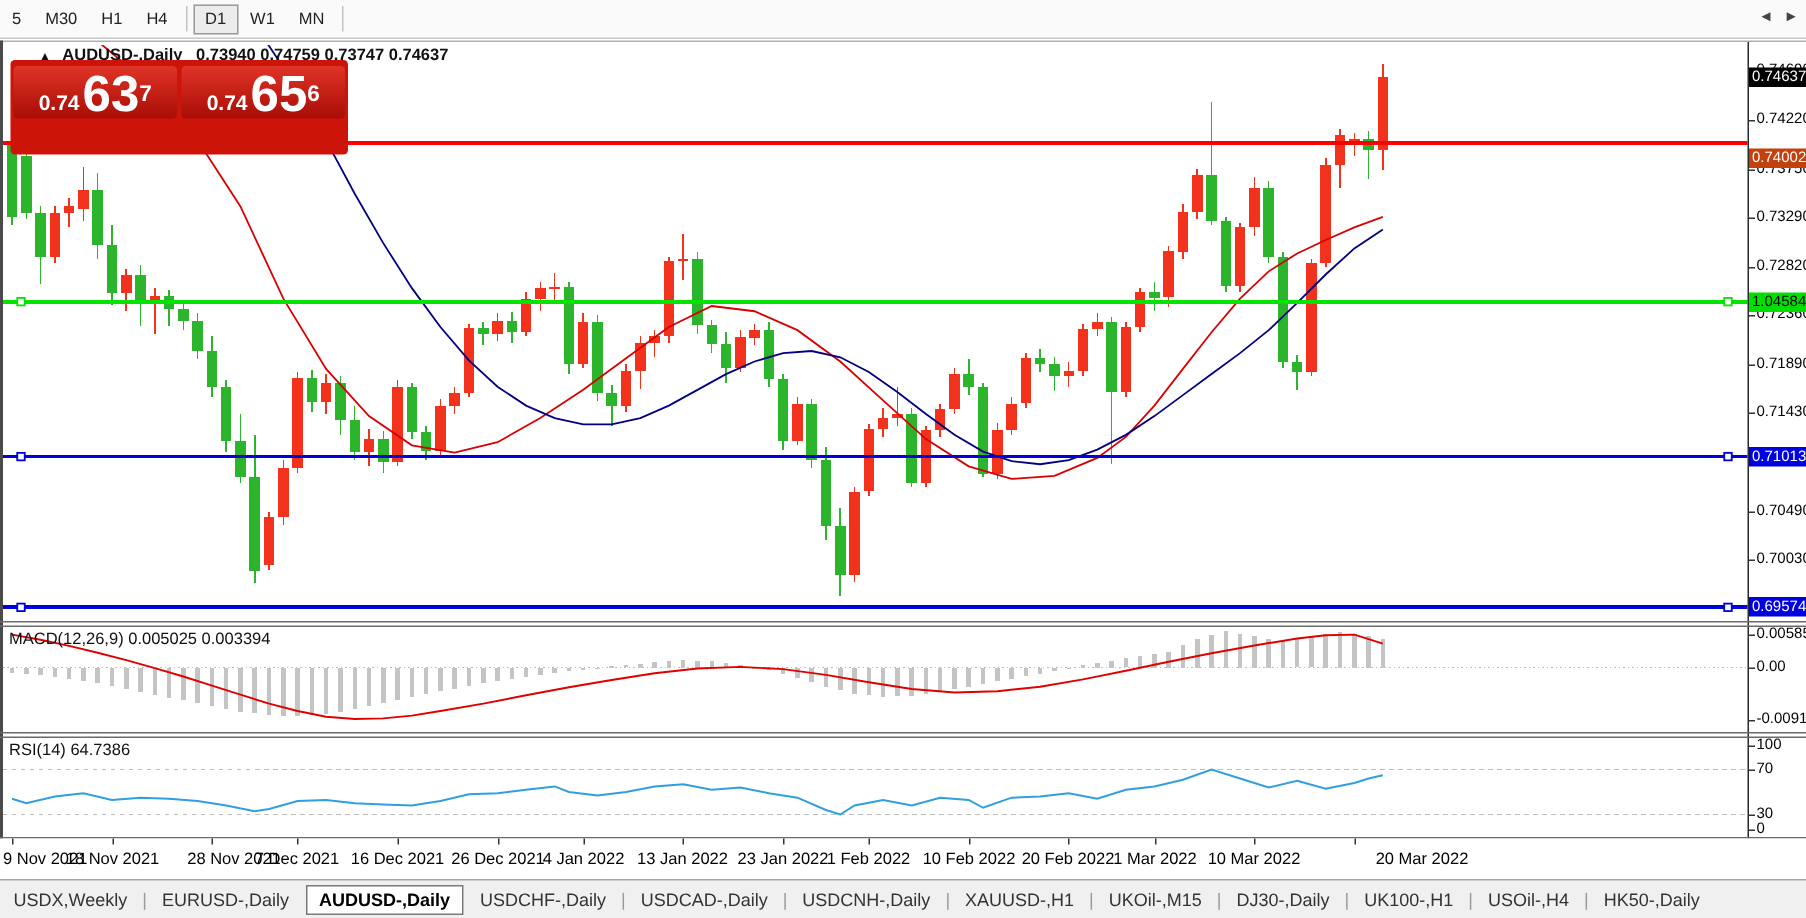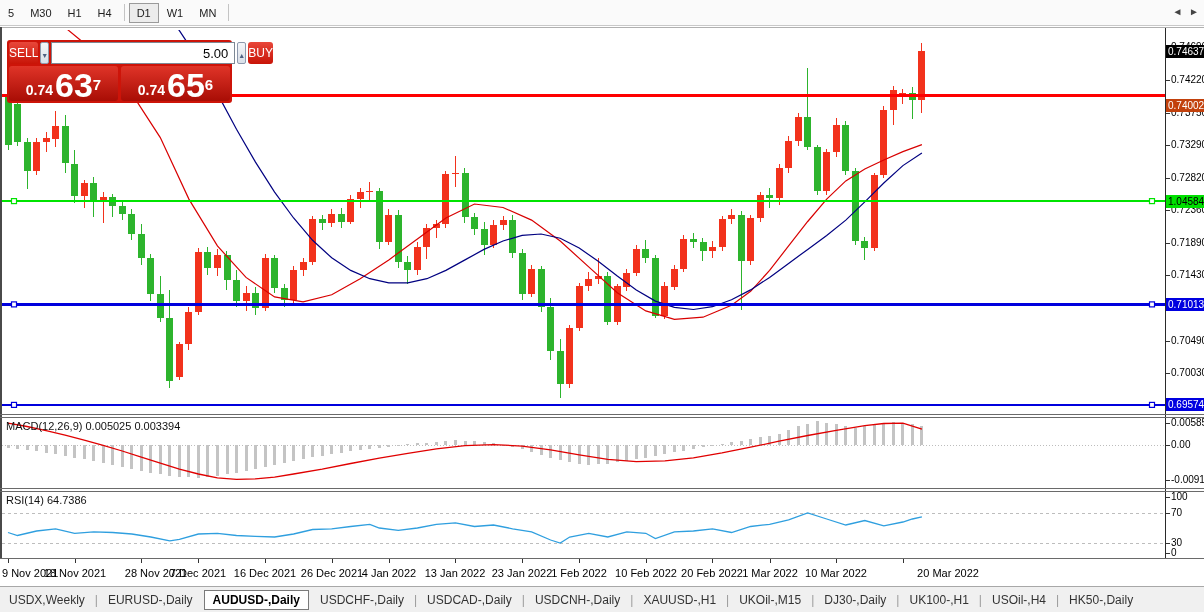--- a/index.html
+++ b/index.html
@@ -405,33 +405,27 @@
       <rect x="908.9" y="6.2" width="3" height="20.8" fill="#c4c4c4" shape-rendering="crispEdges"></rect>
       <rect x="918.4" y="8.1" width="3" height="18.9" fill="#c4c4c4" shape-rendering="crispEdges"></rect>
       <polyline points="6.0,5.1 25.0,8.5 44.1,12.6 63.1,17.2 82.2,22.1 101.2,27.4 120.2,33.0 139.3,39.1 158.3,45.1 177.4,51.1 196.4,56.0 215.4,59.8 234.5,61.3 253.5,60.9 272.6,59.1 291.6,56.0 320.2,51.1 348.7,45.5 377.3,40.2 405.8,35.3 434.4,30.8 463.0,27.7 491.5,26.6 520.1,28.1 548.6,31.9 577.2,36.8 605.8,41.3 634.3,43.6 662.9,42.8 691.4,39.8 720.0,34.9 748.6,29.2 777.1,23.2 805.7,17.5 834.2,12.3 862.8,7.7 881.8,5.5 900.9,5.1 910.4,8.1 919.9,11.1" fill="none" stroke="#e00000" stroke-width="1.3"></polyline>
     </svg>
   <svg id="rsi-svg" width="1163" height="66" viewBox="0 0 1163 66">
       <line x1="0" y1="21.0" x2="1163" y2="21.0" stroke="#bdbdbd" stroke-width="1" stroke-dasharray="3,3" shape-rendering="crispEdges"></line>
       <line x1="0" y1="51.0" x2="1163" y2="51.0" stroke="#bdbdbd" stroke-width="1" stroke-dasharray="3,3" shape-rendering="crispEdges"></line>
       <polyline points="6.0,40.5 15.5,43.5 34.6,39.0 53.6,36.8 72.6,41.3 91.7,39.8 110.7,40.5 129.8,42.0 148.8,45.0 167.8,48.8 177.4,47.3 196.4,42.0 215.4,41.3 234.5,43.5 253.5,44.3 272.6,45.0 291.6,42.0 310.6,37.5 329.7,36.8 348.7,34.5 367.8,32.3 377.3,36.0 396.3,38.3 415.4,36.0 434.4,32.3 453.4,30.8 472.5,34.5 491.5,33.0 510.6,36.8 529.6,39.8 548.6,48.0 558.2,51.0 567.7,45.0 586.7,41.3 605.8,45.0 624.8,39.8 643.8,41.3 653.4,46.5 672.4,39.8 691.4,39.0 710.5,36.8 729.5,40.5 748.6,34.5 767.6,32.3 786.6,27.8 805.7,21.0 824.7,27.0 843.8,33.0 862.8,28.5 881.8,33.8 900.9,30.0 910.4,27.0 919.9,24.8" fill="none" stroke="#2f9fdf" stroke-width="1.3"></polyline>
     </svg>
 
+  <div id="chart-title">
+    <span class="tri">▲</span>
+    <span>AUDUSD-,Daily</span>
+    <span style="margin-left:6px;">0.73940 0.74759 0.73747 0.74637</span>
+  </div>
 
   <div id="trade-panel">
-    <div class="tp-row1">
-      <div class="tp-btn sell">SELL</div>
-      <div class="tp-spin">
-        <span class="tri">▼</span>
-      </div>
-      <input class="tp-vol" value="5.00" style="">
-      <div class="tp-spin">
-        <span class="tri">▲</span>
-      </div>
-      <div class="tp-btn buy">BUY</div>
-    </div>
     <div class="tp-row2">
       <div class="tp-price">
         <span class="pp-base">0.74</span>
         <span class="pp-big">63</span>
         <span class="pp-sup">7</span>
       </div>
       <div class="tp-price">
         <span class="pp-base">0.74</span>
         <span class="pp-big">65</span>
         <span class="pp-sup">6</span>

